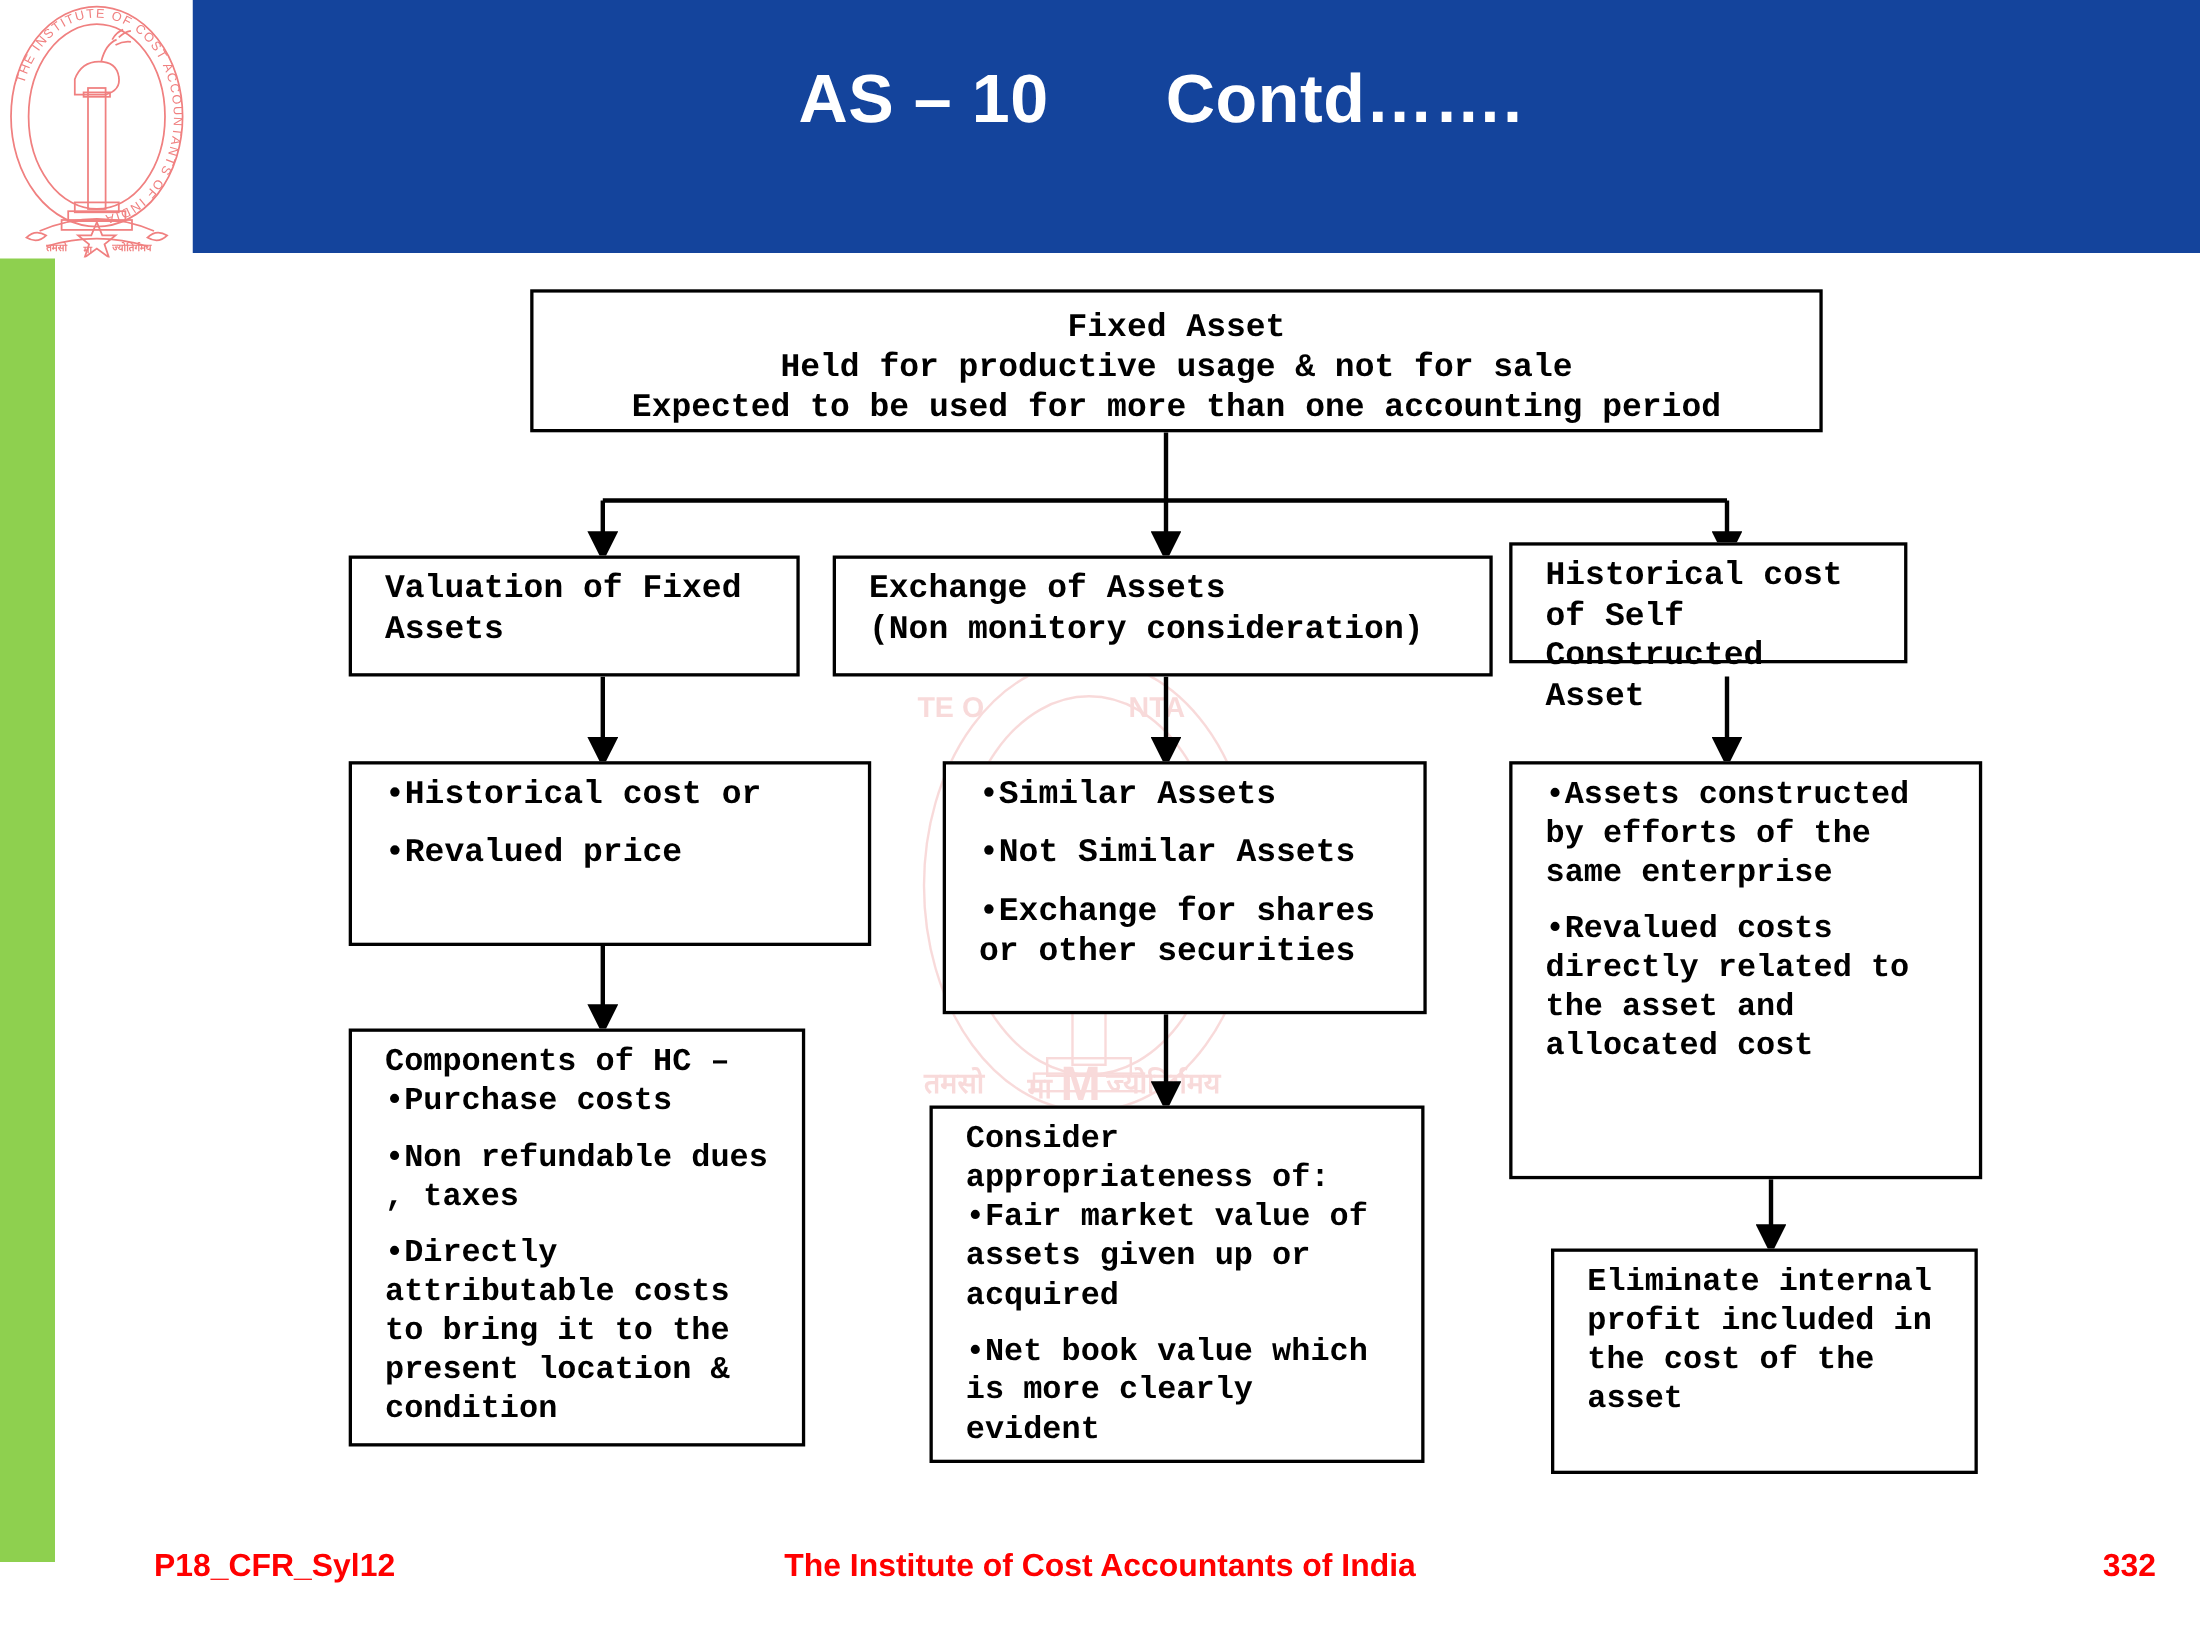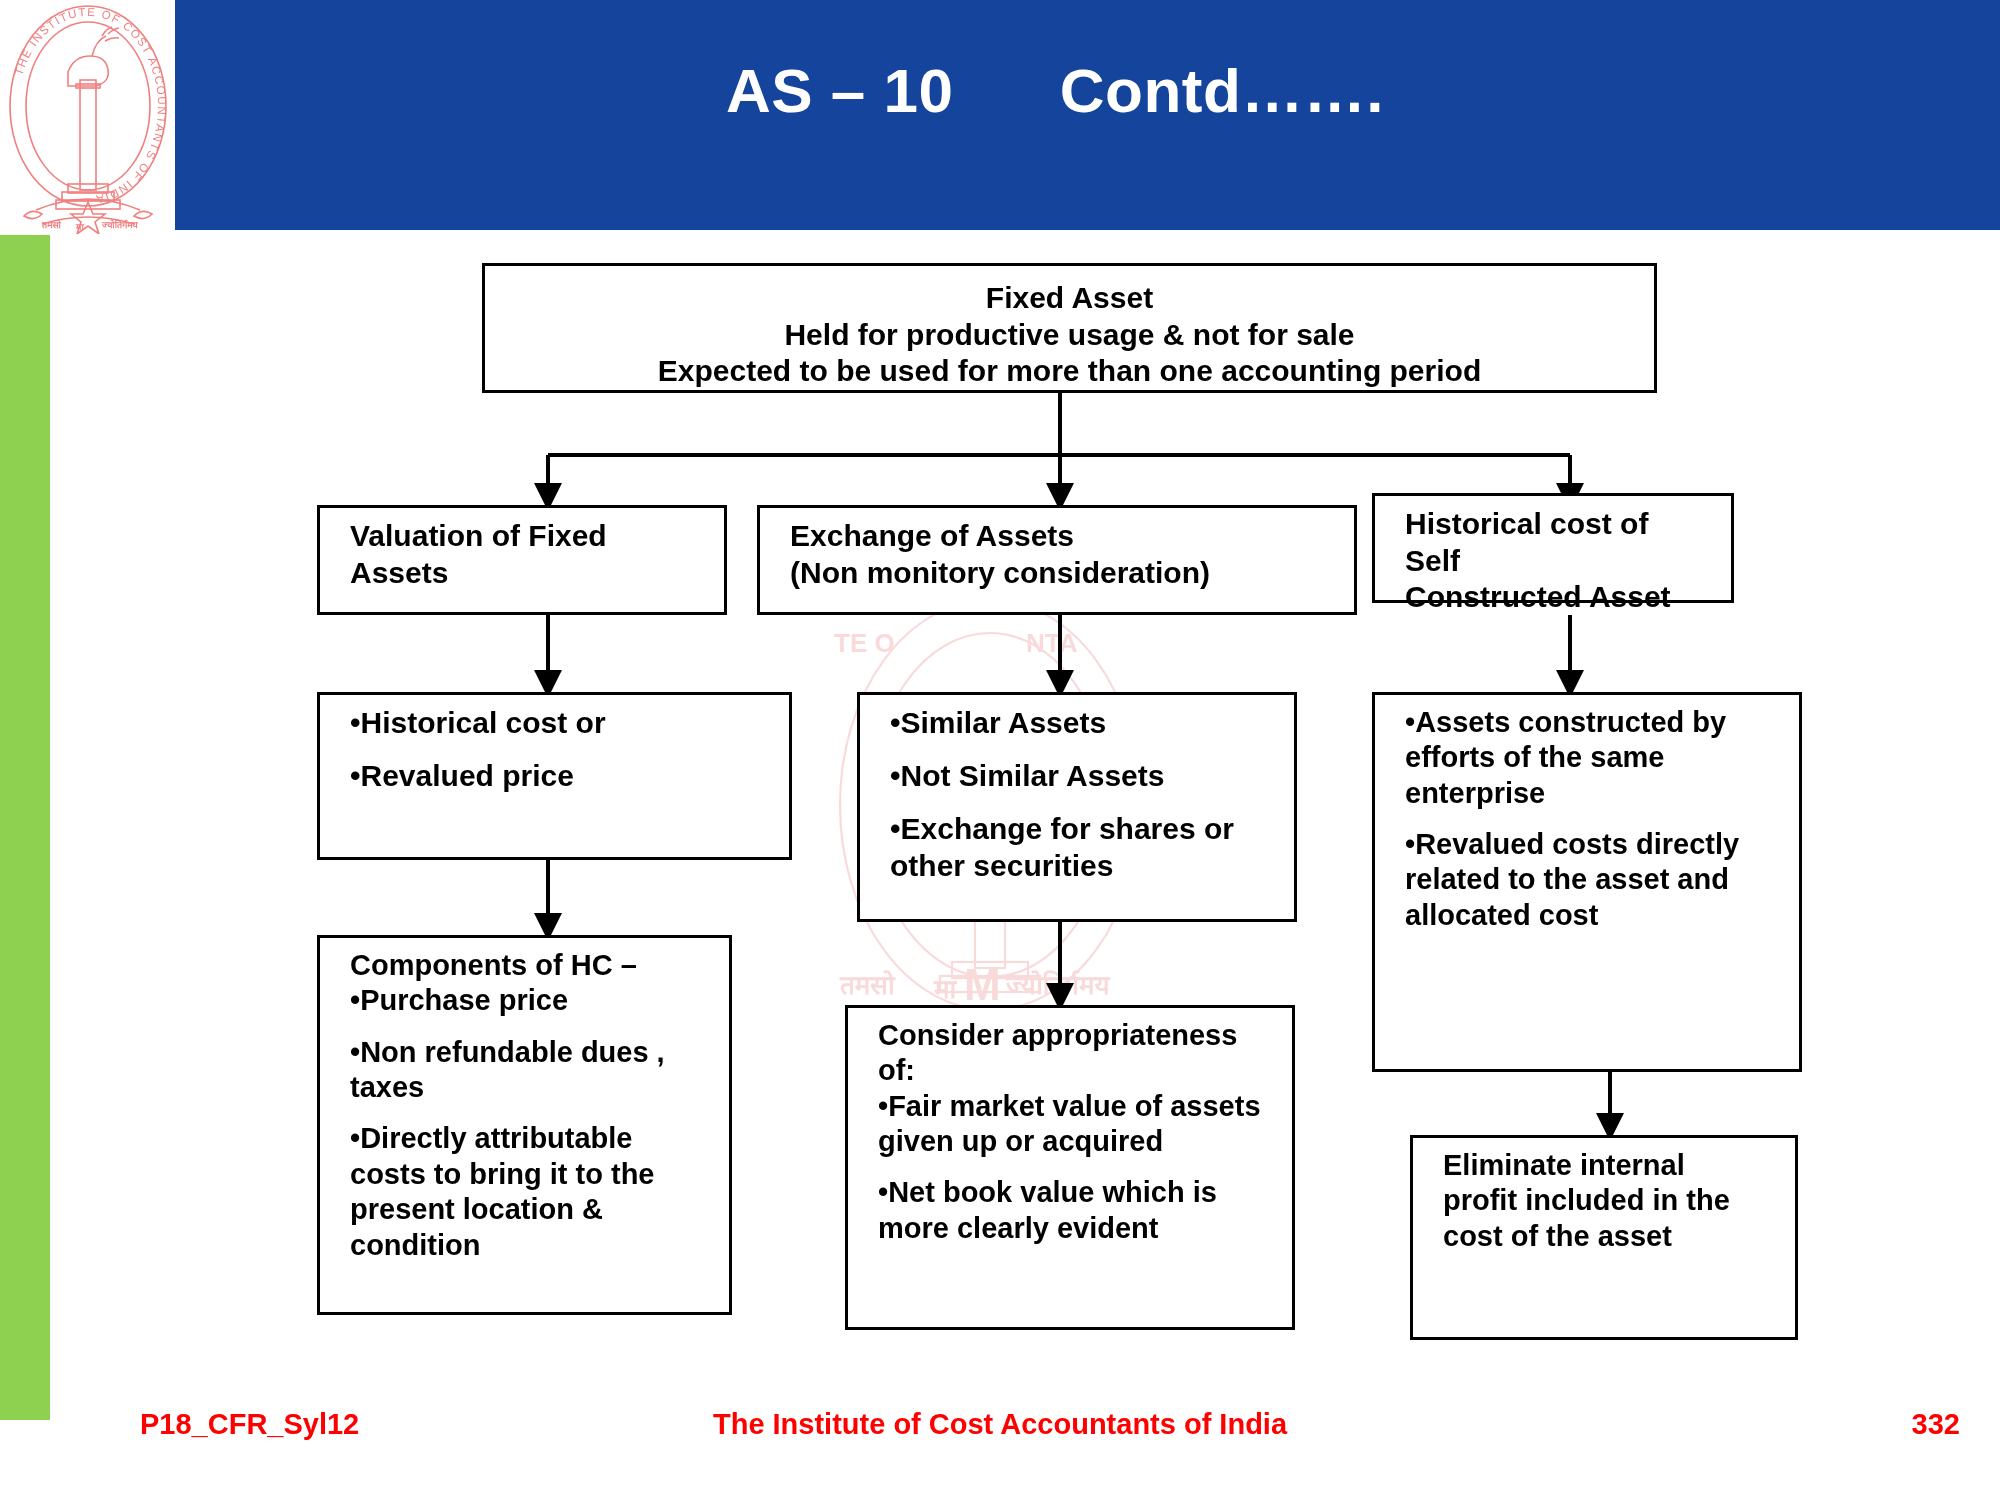--- a/index.html
+++ b/index.html
@@ -41,21 +41,21 @@
     position:absolute;left:830px;top:590px;width:320px;height:430px;
     opacity:.5;pointer-events:none;
   }
   
   #diagram{position:absolute;left:0;top:0;width:2000px;height:1500px;}
   .node{
     position:absolute;
     border:3px solid #000000;
     background:#ffffff;
     box-sizing:border-box;
-    font-family:Liberation Sans, sans-serif;
+    font-family:Liberation Mono, monospace;
     font-weight:bold;
     color:#000000;
     line-height:1.22;
   }
   .node .ln{display:block;white-space:pre-wrap;}
   .node.center{text-align:center;}
   .node.left{text-align:left;}
   .pad{padding:10px 30px;}
 
   
@@ -219,21 +219,21 @@
 </div>
 
 <div class="node left pad" id="node-assets-constructed">
   <span class="ln">•Assets constructed by efforts of the same enterprise</span>
   <span class="gap"></span>
   <span class="ln">•Revalued costs directly related to the asset and allocated cost</span>
 </div>
 
 <div class="node left pad" id="node-components">
   <span class="ln">Components of HC –</span>
-  <span class="ln">•Purchase price</span>
+  <span class="ln">•Purchase costs</span>
   <span class="gap"></span>
   <span class="ln">•Non refundable dues , taxes</span>
   <span class="gap"></span>
   <span class="ln">•Directly attributable costs to bring it to the present location &amp; condition</span>
 </div>
 
 <div class="node left pad" id="node-consider">
   <span class="ln">Consider appropriateness of:</span>
   <span class="ln">•Fair market value of assets given up or acquired</span>
   <span class="gap"></span>

